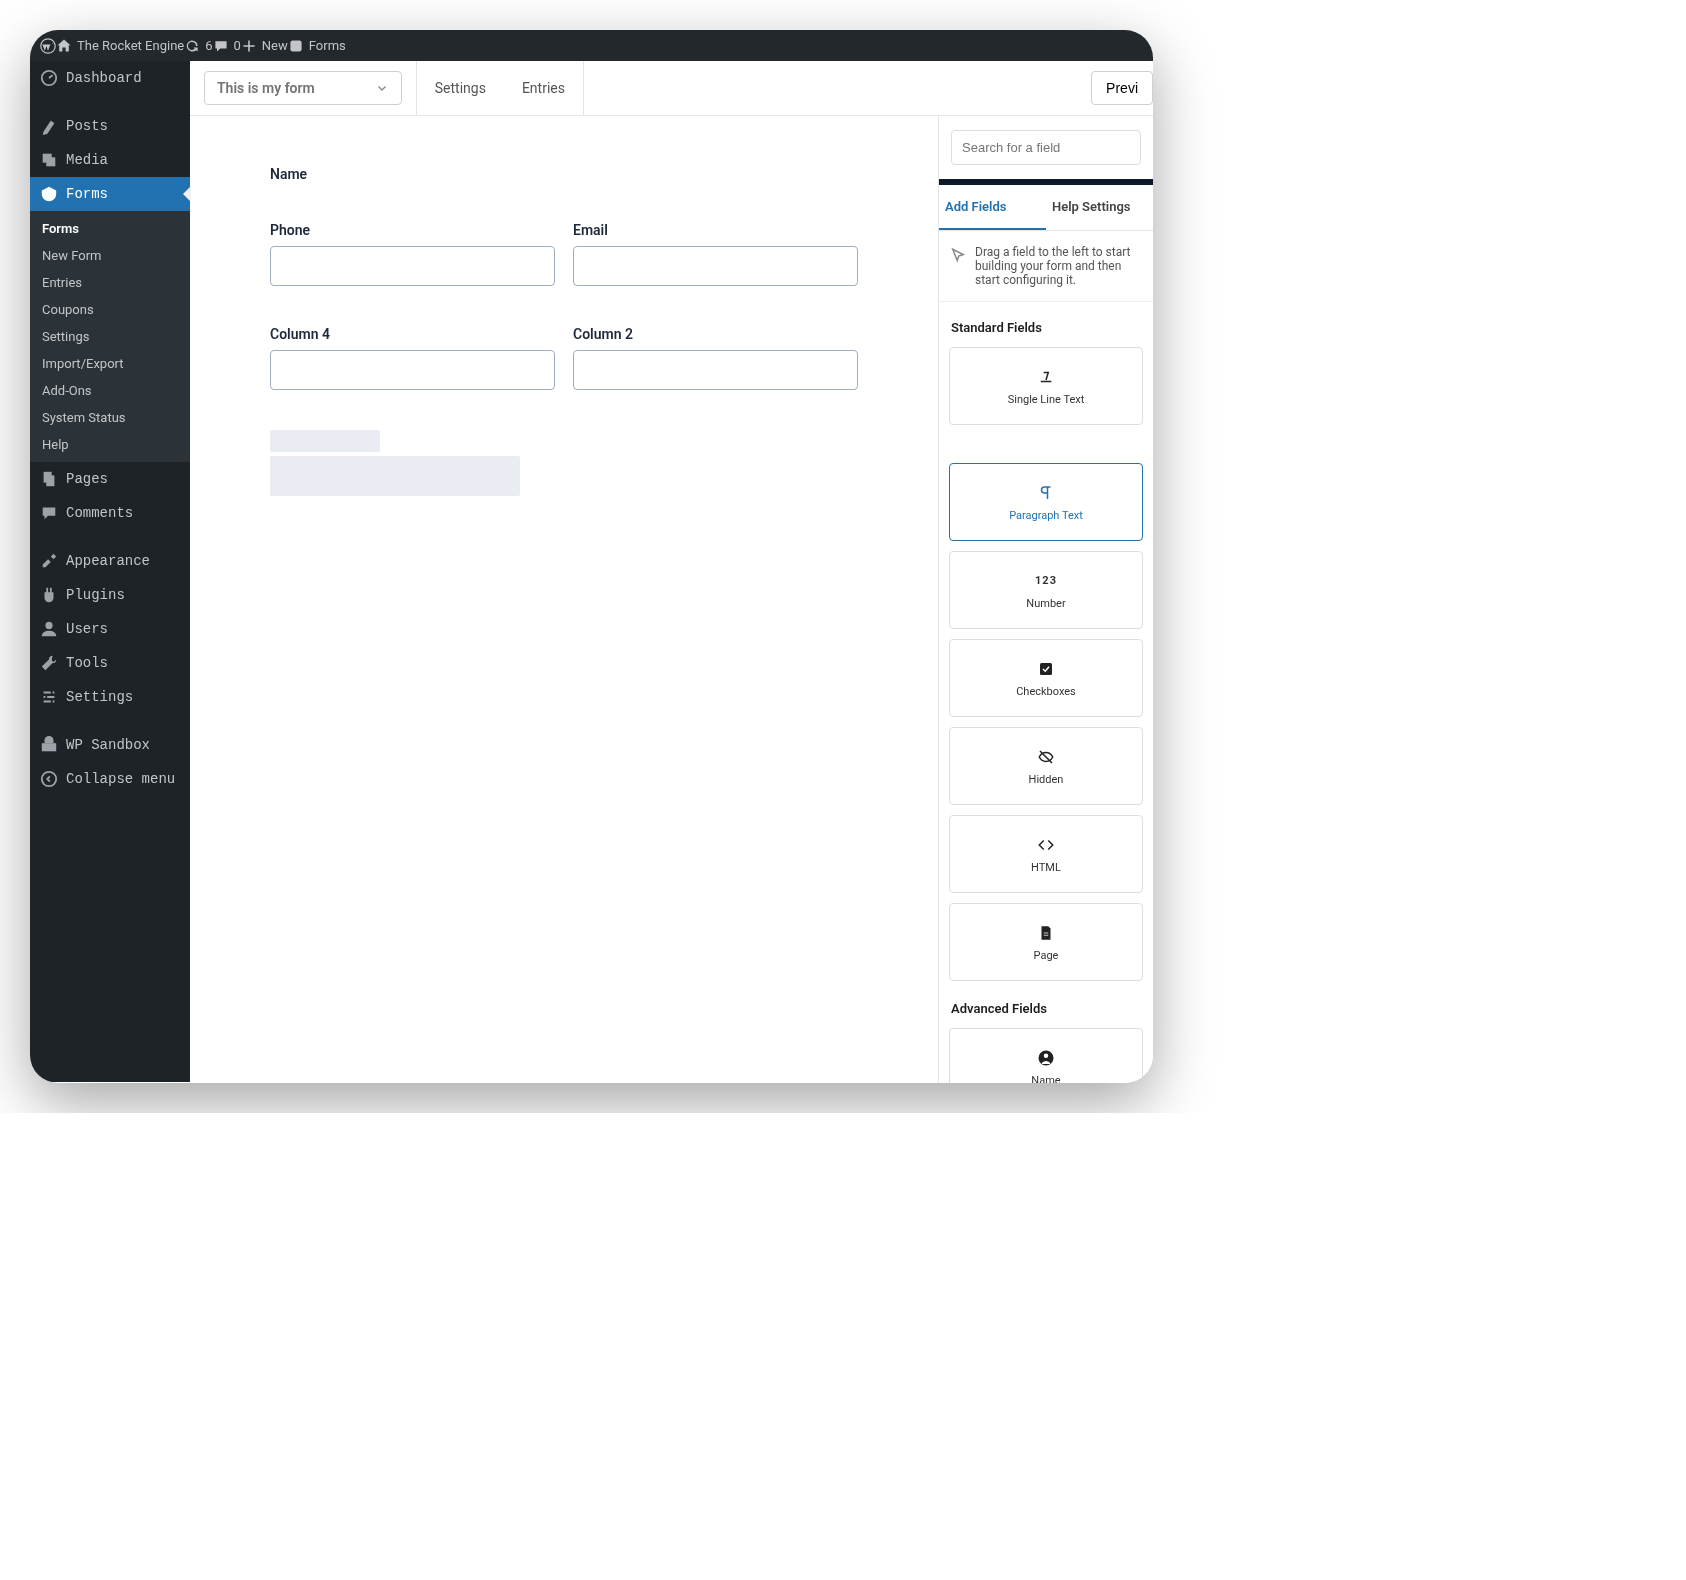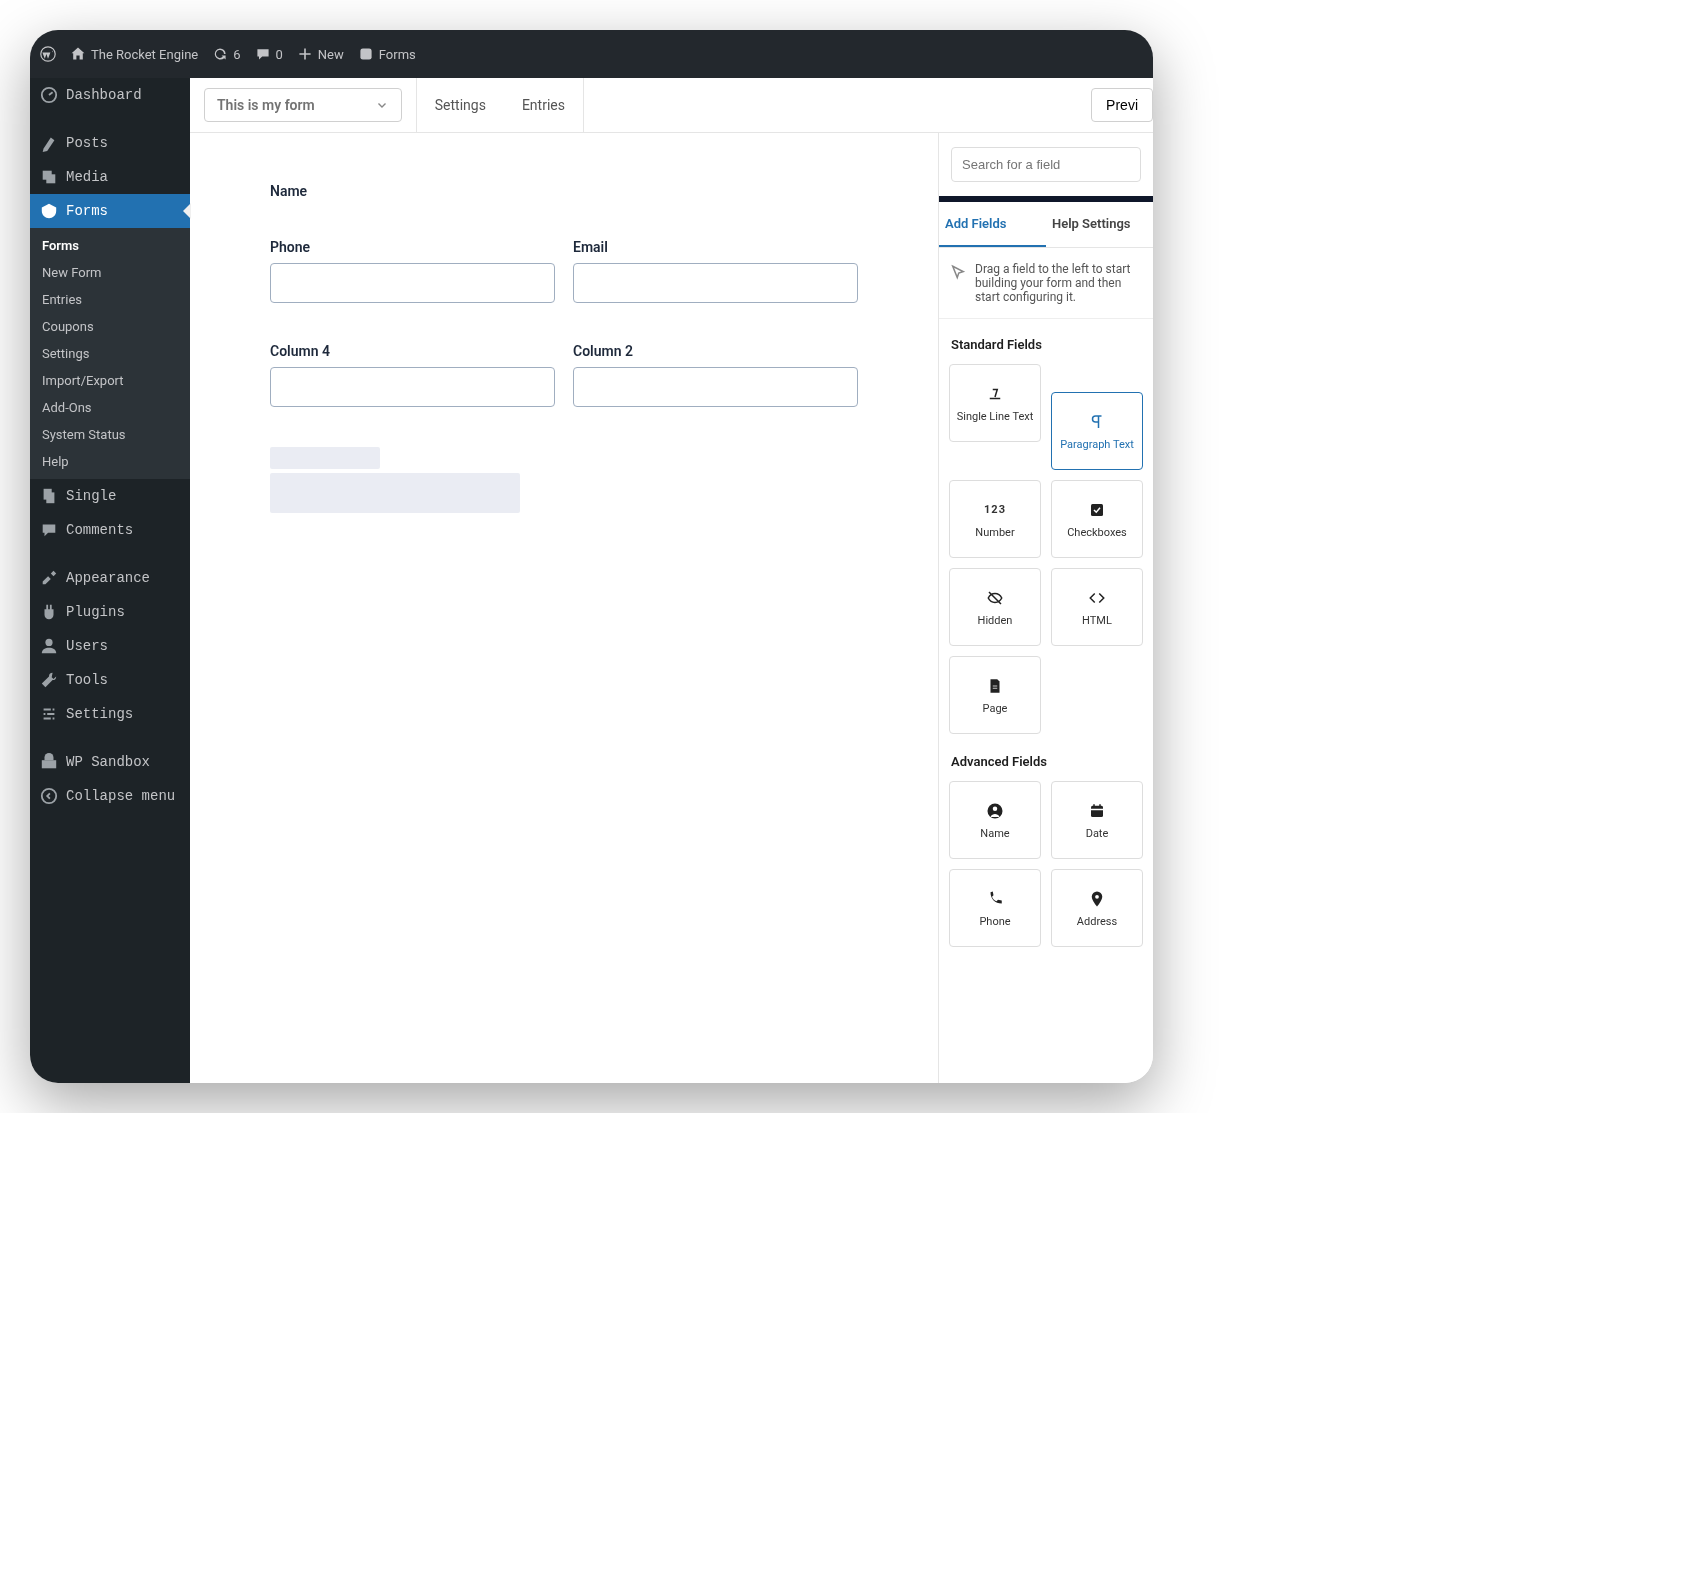--- a/index.html
+++ b/index.html
@@ -1,18 +1,18 @@
 <!DOCTYPE html>
 <html><head>
 <meta charset="utf-8">
 <style>
 * { box-sizing: border-box; margin: 0; padding: 0; }
 body { font-family: -apple-system, BlinkMacSystemFont, "Segoe UI", Roboto, sans-serif; background: #fff; overflow: hidden; }
 .wrap { width: 1123px; height: 1053px; border-radius: 28px; overflow: hidden; position: relative; box-shadow: 0 20px 60px rgba(0,0,0,.35); margin: 30px; background:#fff;}
-.adminbar { height: 48px; background: #23282d; display:flex; align-items:center; padding:0 10px; gap:14px; color:#c3c4c7; font-size:13px;text-align:center;}
+.adminbar { height: 31px; background: #23282d; display:flex; align-items:center; padding:0 10px; color:#c3c4c7; font-size:13px;text-align:center;}
 .adminbar .ab-item { display:flex; align-items:center; gap:5px; cursor:pointer;}
 .adminbar svg { width:16px; height:16px; fill:#c3c4c7;}
 .body { display:flex; height: calc(100% - 32px); }
 .sidebar { width:160px; background:#1d2327; color:#c3c4c7; font-size:14px; flex-shrink:0;}
 .sidebar .item { display:flex; align-items:center; gap:8px; padding:8px 10px; cursor:pointer;font-family:Liberation Mono, monospace;}
 .sidebar .item.active { background:#2271b1; color:#fff; position:relative;}
 .sidebar .item.active::after{content:'';position:absolute;right:-1px;top:50%;transform:translateY(-50%);border:8px solid transparent;border-right-color:#f0f0f0;}
 .sidebar .sub { background:#2c3338; padding:4px 0;}
 .sidebar .sub .s-item { padding:6px 12px; font-size:13px; color:#c3c4c7; cursor:pointer;}
 .sidebar .sub .s-item.current { color:#fff; font-weight:600;}
@@ -40,21 +40,21 @@
 .panel{ width:215px; border-left:1px solid #e5e5e5; display:flex; flex-direction:column; overflow:hidden;}
 .search{border-bottom:6px solid #0f172a; padding:14px 12px;}
 .search input{width:100%; border:1px solid #ddd; border-radius:4px; padding:9px 10px; font-size:13px;}
 .ptabs{display:flex; border-bottom:1px solid #e5e5e5;}
 .ptab{flex:1; text-align:left; padding:14px 6px; font-size:13px; font-weight:600; color:#444; border-bottom:2px solid transparent; cursor:pointer;}
 .ptab.active{color:#2271b1; border-bottom-color:#2271b1;}
 .hint{display:flex; gap:8px; padding:14px 10px; font-size:12px; color:#555; border-bottom:1px solid #eee;}
 .hint svg{width:18px;height:18px;stroke:#888;fill:none;stroke-width:2;flex-shrink:0;margin-top:2px;}
 .pbody{flex:1; overflow:auto; padding:12px 10px;}
 .section-title{font-size:13px; font-weight:600; color:#1e1e1e; margin:6px 0 12px 2px;}
-.fgrid{display:grid; grid-template-columns:1fr 1fr; gap:10px; margin-bottom:20px;}
+.fgrid{display:grid; grid-template-columns:1fr; gap:10px; margin-bottom:20px;}
 .fcard{border:1px solid #ddd; border-radius:4px; height:78px; display:flex; flex-direction:column; align-items:center; justify-content:center; gap:6px; font-size:11px; color:#333; cursor:grab; background:#fff; text-align:center;}
 .fcard.active{border-color:#2271b1; color:#2271b1;margin-top:28px;}
 .fcard .ic{width:20px; height:20px; display:flex; align-items:center; justify-content:center;}
 .fcard svg{width:18px; height:18px;}
 .num{font-size:11px;font-weight:700;letter-spacing:1px;}
 </style>
 </head>
 <body>
 
 <div class="wrap">
@@ -135,21 +135,21 @@
         <div class="s-item">Import/Export</div>
         <div class="s-item">Add-Ons</div>
         <div class="s-item">System Status</div>
         <div class="s-item">Help</div>
       </div>
       <div class="item">
           <svg viewBox="0 0 20 20">
             <rect x="4" y="2" width="9" height="12"></rect>
             <rect x="7" y="6" width="9" height="12"></rect>
           </svg>
-          <span>Single</span>
+          <span>Pages</span>
         </div>
       <div class="item">
           <svg viewBox="0 0 20 20">
             <path d="M3 4h14v9H9l-4 4v-4H3z"></path>
           </svg>
           <span>Comments</span>
         </div>
       <div class="sep"></div>
       <div class="item">
           <svg viewBox="0 0 20 20">

